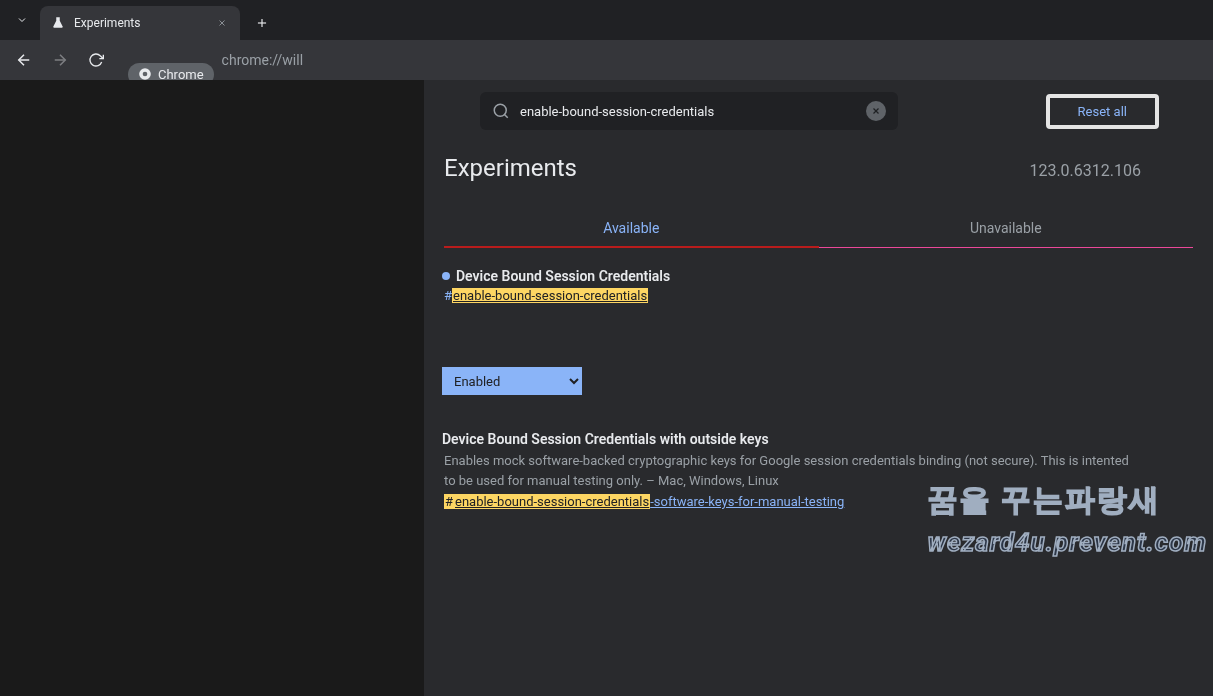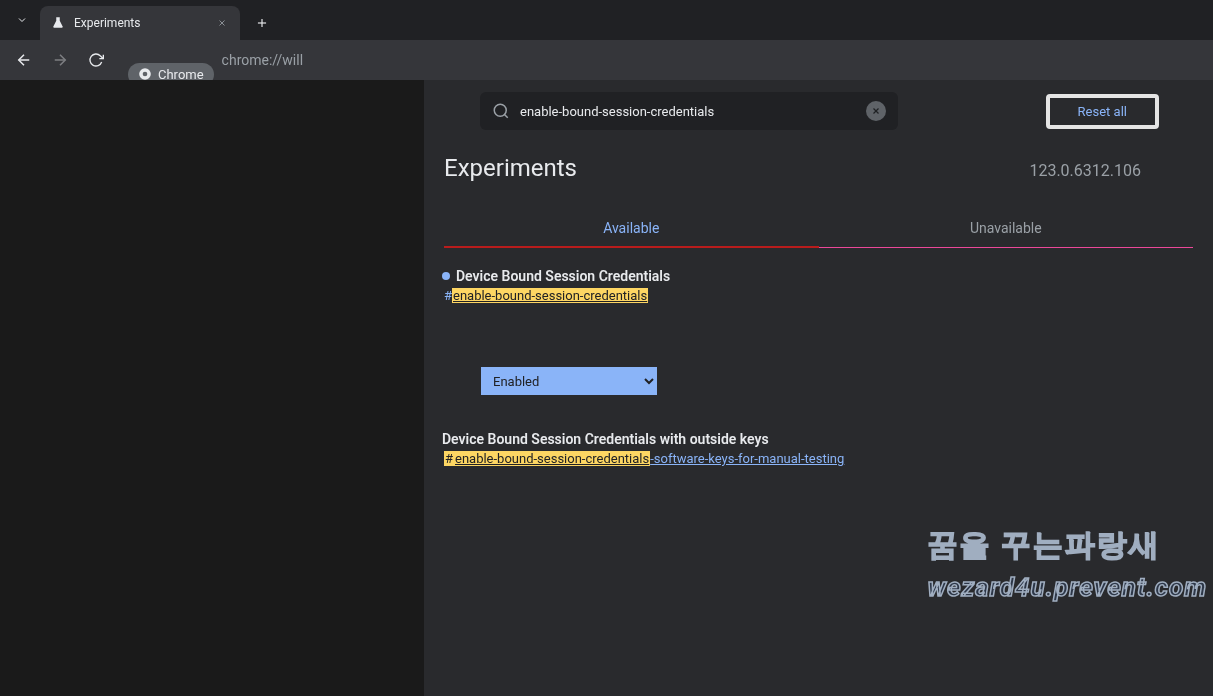--- a/index.html
+++ b/index.html
@@ -51,26 +51,26 @@
 .flag-entry { display: flex; gap: 40px; margin-bottom: 36px; align-items: flex-start; padding-left: 10px; flex-direction: column; }
 .flag-body { flex: 1; }
 .flag-title-row { display: flex; align-items: center; gap: 6px; margin-bottom: 4px; }
 .bullet { width: 8px; height: 8px; border-radius: 50%; background: #8ab4f8; flex-shrink: 0; }
 .flag-title { font-size: 14px; font-weight: 600; color: #e8eaed; }
 .flag-desc { font-size: 13px; color: #9aa0a6; line-height: 1.5; margin-left: 2px; }
 .flag-hash { font-size: 13px; margin-top: 4px; margin-left: 2px; }
 .hash-sign { color: #8ab4f8; }
 .flag-link { color: #8ab4f8; text-decoration: underline; cursor: pointer; }
 .highlight { background: #fdd663; color: #202124; padding: 0 1px; }
-.flag-select { width: 176px; height: 28px; background: #8ab4f8; color: #202124; border: none; font-size: 13px; padding: 0 8px; cursor: pointer; margin-top: 24px; margin-left: 39px; }
+.flag-select { width: 140px; height: 28px; background: #8ab4f8; color: #202124; border: none; font-size: 13px; padding: 0 8px; cursor: pointer; margin-top: 24px; }
 .flag-select-wrapper { width: 146px; margin-top: 24px; }
 
 
 .watermark { position: absolute; right: 6px; top: 400px; pointer-events: none; }
-.wm-line1 { font-size: 30px; font-weight: 700; color: #2d3748; -webkit-text-stroke: 1.5px #a0aec0; letter-spacing: 2px; margin-top: 45px; }
+.wm-line1 { font-size: 30px; font-weight: 700; color: #2d3748; -webkit-text-stroke: 1.5px #a0aec0; letter-spacing: 2px; }
 .wm-line2 { font-size: 26px; font-weight: 700; font-style: italic; color: #2d3748; -webkit-text-stroke: 1.5px #a0aec0; letter-spacing: 1px; margin-top: 6px; }
 </style>
 </head>
 <body>
 
 <div class="tab-bar">
   <div class="tab-dropdown">
     <svg width="12" height="12" viewBox="0 0 24 24" fill="none" stroke="#e8eaed" stroke-width="2">
         <polyline points="6 9 12 15 18 9"></polyline>
       </svg>
@@ -174,20 +174,21 @@
         <select class="flag-select">
           <option>Enabled</option>
         </select>
       </div>
 
       <div class="flag-entry">
         <div class="flag-body">
           <div class="flag-title-row">
             <span class="flag-title">Device Bound Session Credentials with outside keys</span>
           </div>
+          <div class="flag-desc">Enables mock software-backed cryptographic keys for Google session credentials binding (not secure). This is intented to be used for manual testing only. – Mac, Windows, Linux</div>
           <div class="flag-hash">
             <span class="hash-sign highlight">#</span><span class="flag-link highlight">enable-bound-session-credentials</span><span class="flag-link">-software-keys-for-manual-testing</span>
           </div>
         </div>
         <div class="flag-select-wrapper"></div>
       </div>
 
     </div>
 
     <div class="watermark">

